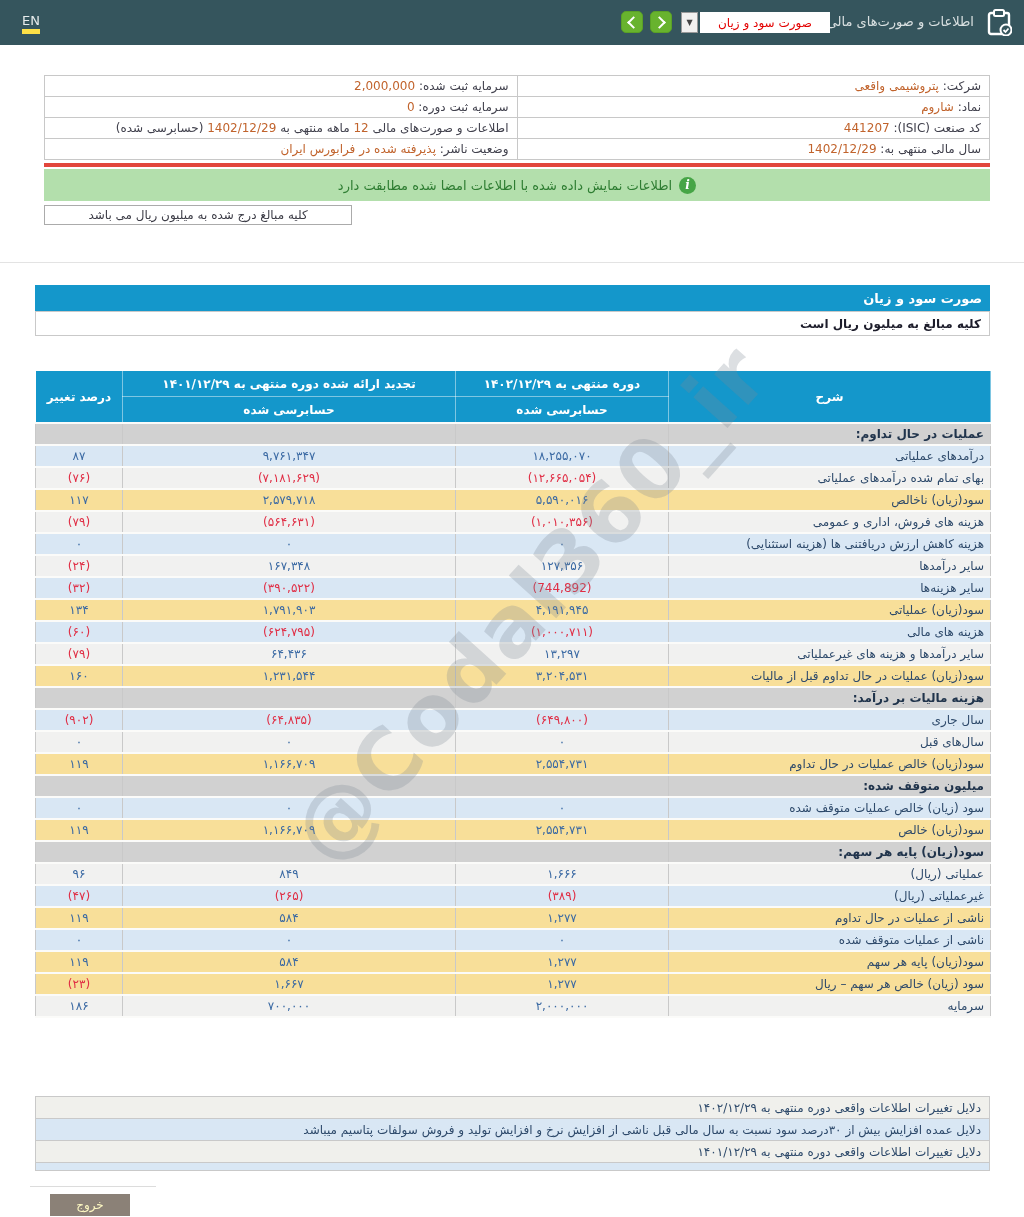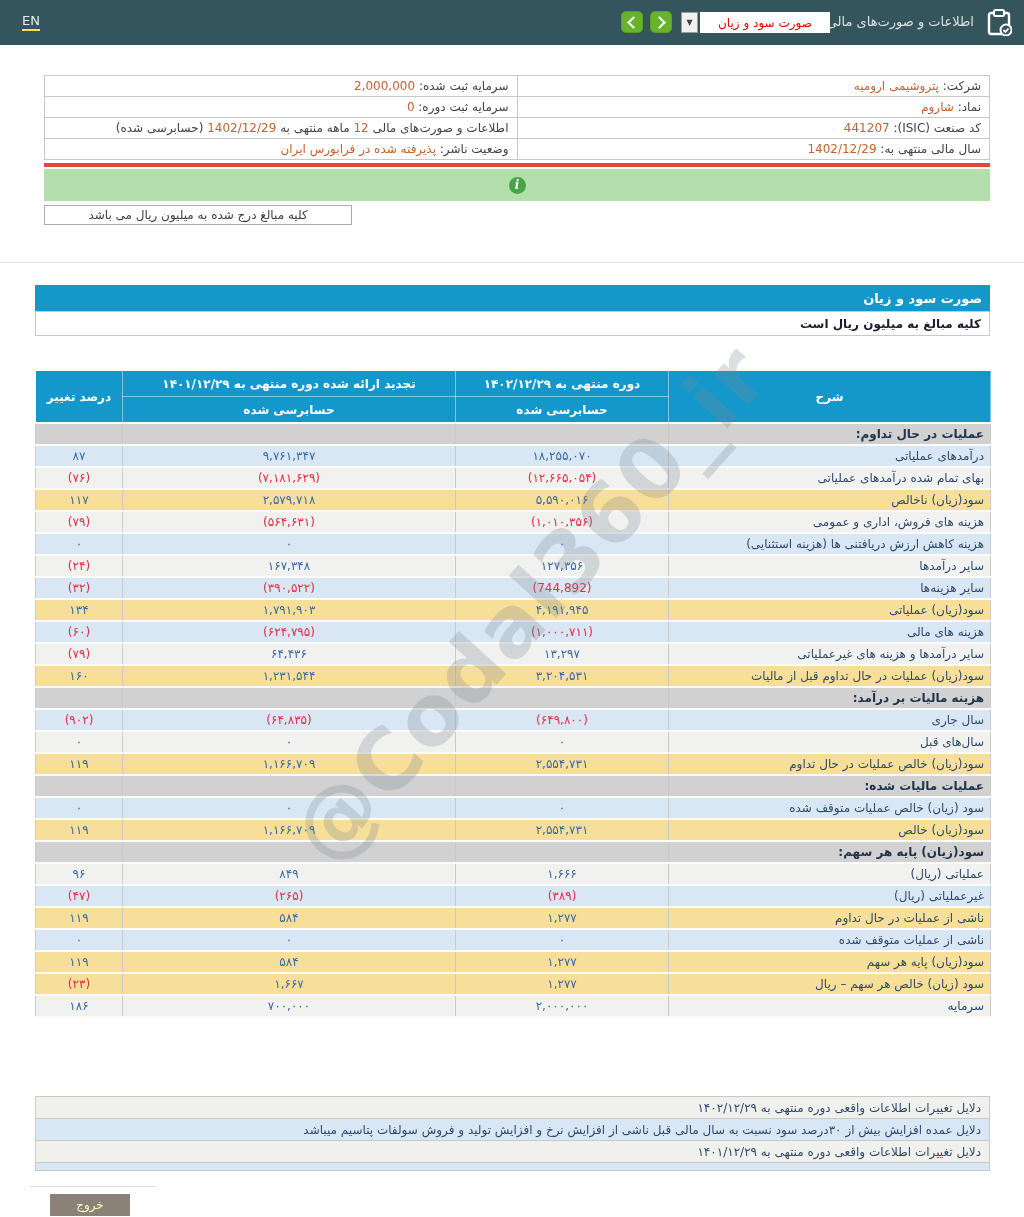--- a/index.html
+++ b/index.html
@@ -3,21 +3,21 @@
 <meta charset="utf-8">
 <style>
   html,body{margin:0;padding:0;}
   body{
     width:1024px;height:1217px;position:relative;background:#ffffff;
     font-family:"DejaVu Sans", sans-serif;overflow:hidden;
   }
   
   .topbar{position:absolute;left:0;top:0;width:1024px;height:45px;background:#35555D;}
   .en-link{position:absolute;left:22px;top:13px;color:#E8ECEC;font-size:13px;
-    text-decoration:none;border-bottom:2px solid #fde047;padding-bottom:1px;cursor:pointer;}
+    text-decoration:none;border-bottom:5px solid #fde047;padding-bottom:1px;cursor:pointer;}
   .clipboard-icon{position:absolute;right:12px;top:9px;width:26px;height:27px;}
   .topbar-title{position:absolute;right:50px;top:14px;color:#D9E0E1;font-size:13px;direction:rtl;}
   .dd-box{position:absolute;right:194px;top:12px;width:130px;height:21px;background:#fff;
     display:flex;align-items:center;justify-content:center;cursor:pointer;}
   .dd-box span{color:#E30000;font-size:12px;direction:rtl;}
   .dd-arrow{position:absolute;right:326px;top:12px;width:17px;height:21px;background:#F2F1F0;
     border:1px solid #9A9A9A;box-sizing:border-box;display:flex;align-items:center;justify-content:center;
     font-size:8px;color:#444;cursor:pointer;}
   .nav-btn{position:absolute;top:11px;width:22px;height:22px;border-radius:5px;background:#68B32E;
     border:1px solid #5AA126;box-sizing:border-box;cursor:pointer;display:flex;align-items:center;justify-content:center;}
@@ -103,21 +103,21 @@
     </div>
   <div class="nav-btn prev">
       <span class="chev left"></span>
     </div>
 </div>
 
 <div class="info-wrap">
   <table class="info">
     <tbody id="info-tbody">
         <tr>
-          <td><span>شرکت: </span><span class="hl">پتروشیمی ارومیه</span></td>
+          <td><span>شرکت: </span><span class="hl">پتروشیمی واقعی</span></td>
           <td><span>سرمایه ثبت شده: </span><span class="hl">2,000,000</span></td>
         </tr>
         <tr>
           <td><span>نماد: </span><span class="hl">شاروم</span></td>
           <td><span>سرمایه ثبت دوره: </span><span class="hl">0</span></td>
         </tr>
         <tr>
           <td><span>کد صنعت (ISIC): </span><span class="hl">441207</span></td>
           <td><span>اطلاعات و صورت‌های مالی </span><span class="hl">12</span><span> ماهه منتهی به </span><span class="hl">1402/12/29</span><span> (حسابرسی شده)</span></td>
         </tr>
@@ -125,20 +125,21 @@
           <td><span>سال مالی منتهی به: </span><span class="hl">1402/12/29</span></td>
           <td><span>وضعیت ناشر: </span><span class="hl">پذیرفته شده در فرابورس ایران</span></td>
         </tr>
       </tbody>
   </table>
 </div>
 <div class="red-line"></div>
 
 <div class="green-banner">
   <span class="info-circle-icon">i</span>
+  <span class="txt">اطلاعات نمایش داده شده با اطلاعات امضا شده مطابقت دارد</span>
 </div>
 
 <div class="note-box">کلیه مبالغ درج شده به میلیون ریال می باشد</div>
 <div class="page-divider"></div>
 
 <div class="blue-bar">
   <span>صورت سود و زیان</span>
 </div>
 <div class="units-box">
   <span>کلیه مبالغ به میلیون ریال است</span>
@@ -255,21 +256,21 @@
           <td class="val"><span class="num">۰</span></td>
           <td class="pct"><span class="num">۰</span></td>
         </tr>
         <tr class="row-yellow">
           <td class="desc">سود(زیان) خالص عملیات در حال تداوم</td>
           <td class="val"><span class="num">۲,۵۵۴,۷۳۱</span></td>
           <td class="val"><span class="num">۱,۱۶۶,۷۰۹</span></td>
           <td class="pct"><span class="num">۱۱۹</span></td>
         </tr>
         <tr class="row-section">
-          <td class="desc">عملیات مالیات شده:</td>
+          <td class="desc">میلیون متوقف شده:</td>
           <td class="val"></td>
           <td class="val"></td>
           <td class="pct"></td>
         </tr>
         <tr class="row-blue">
           <td class="desc">سود (زیان) خالص عملیات متوقف شده</td>
           <td class="val"><span class="num">۰</span></td>
           <td class="val"><span class="num">۰</span></td>
           <td class="pct"><span class="num">۰</span></td>
         </tr>

